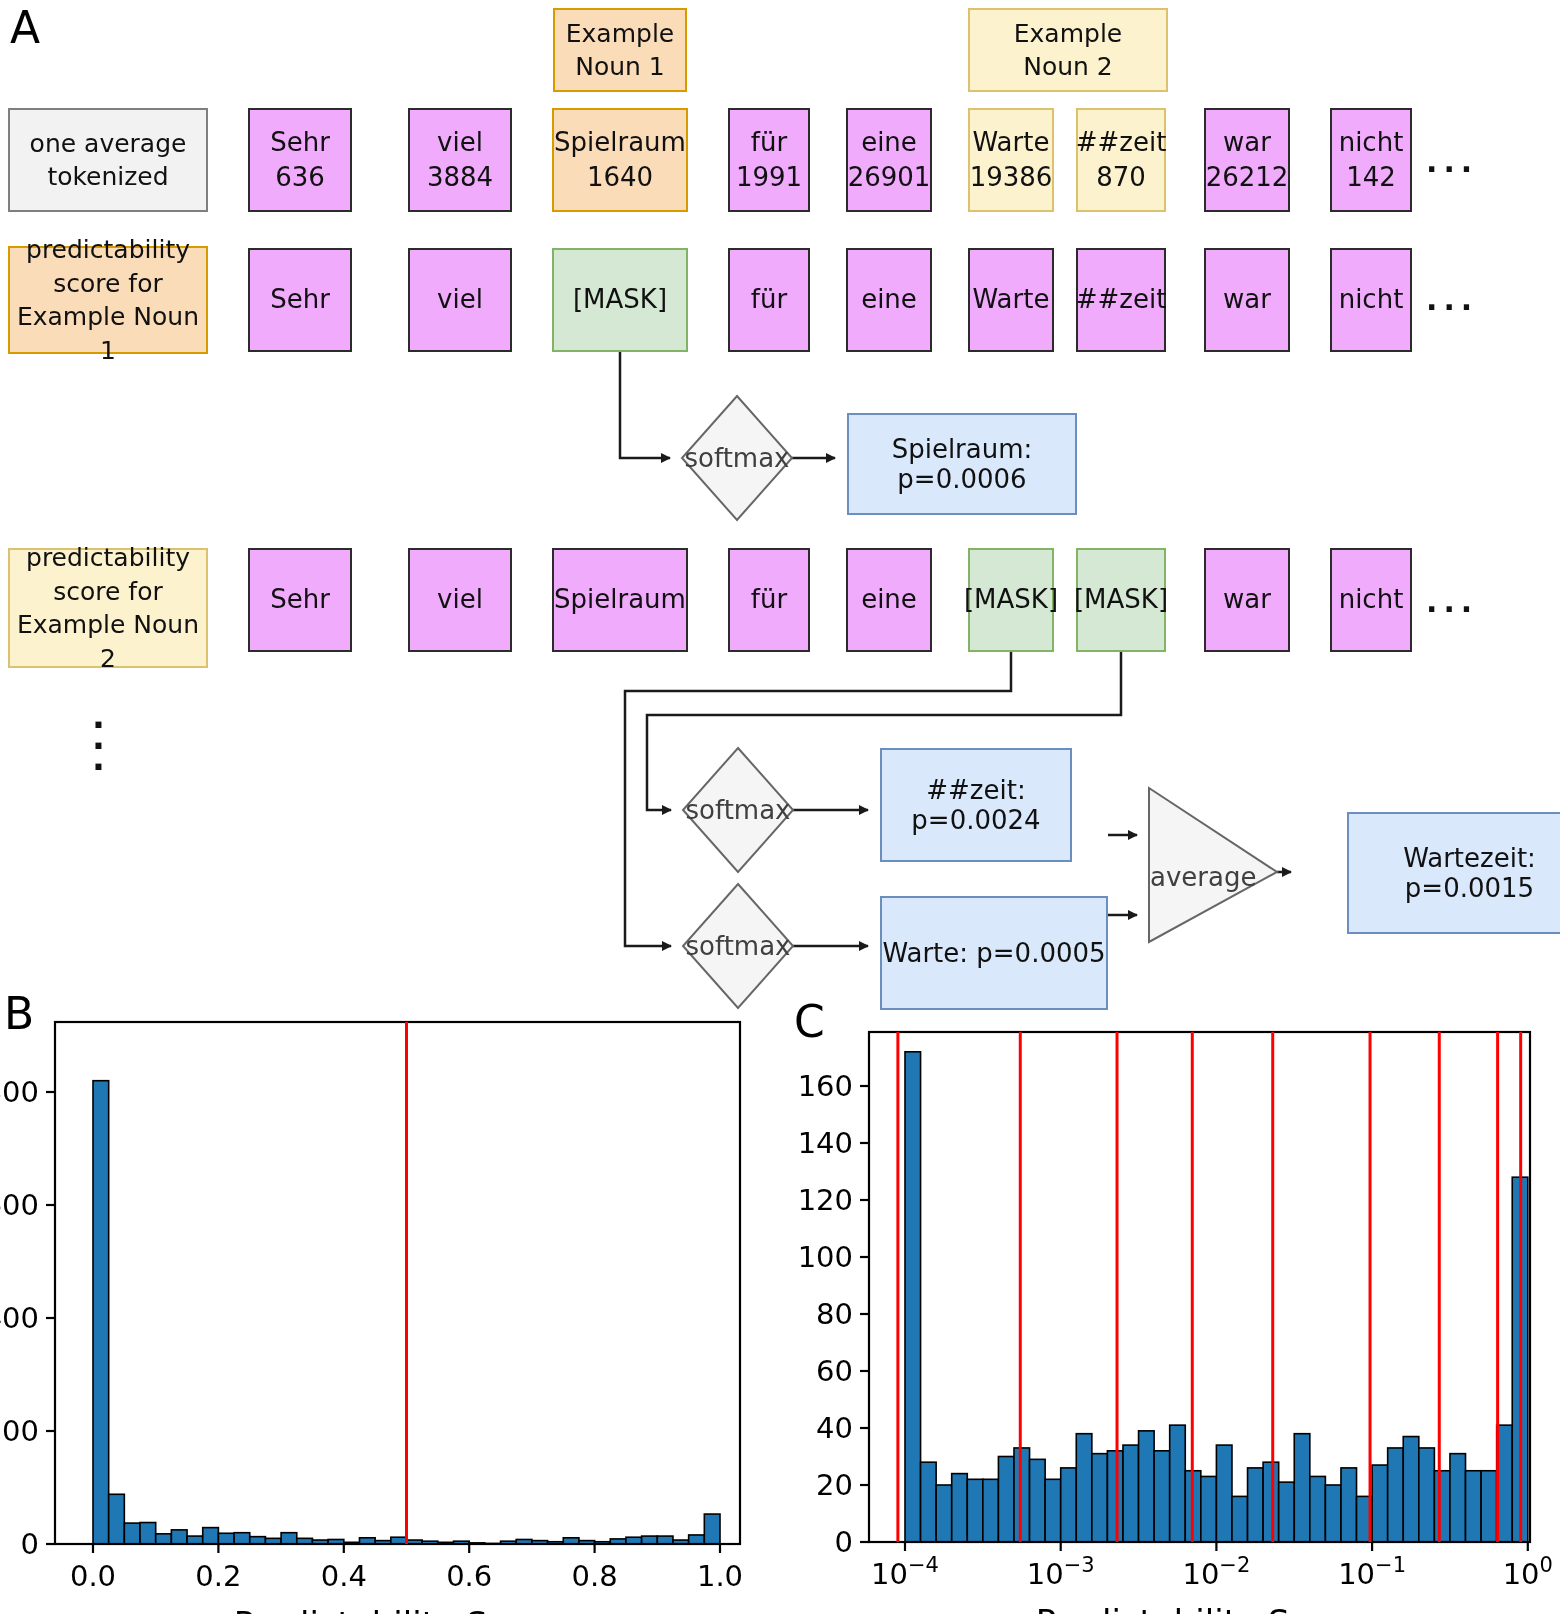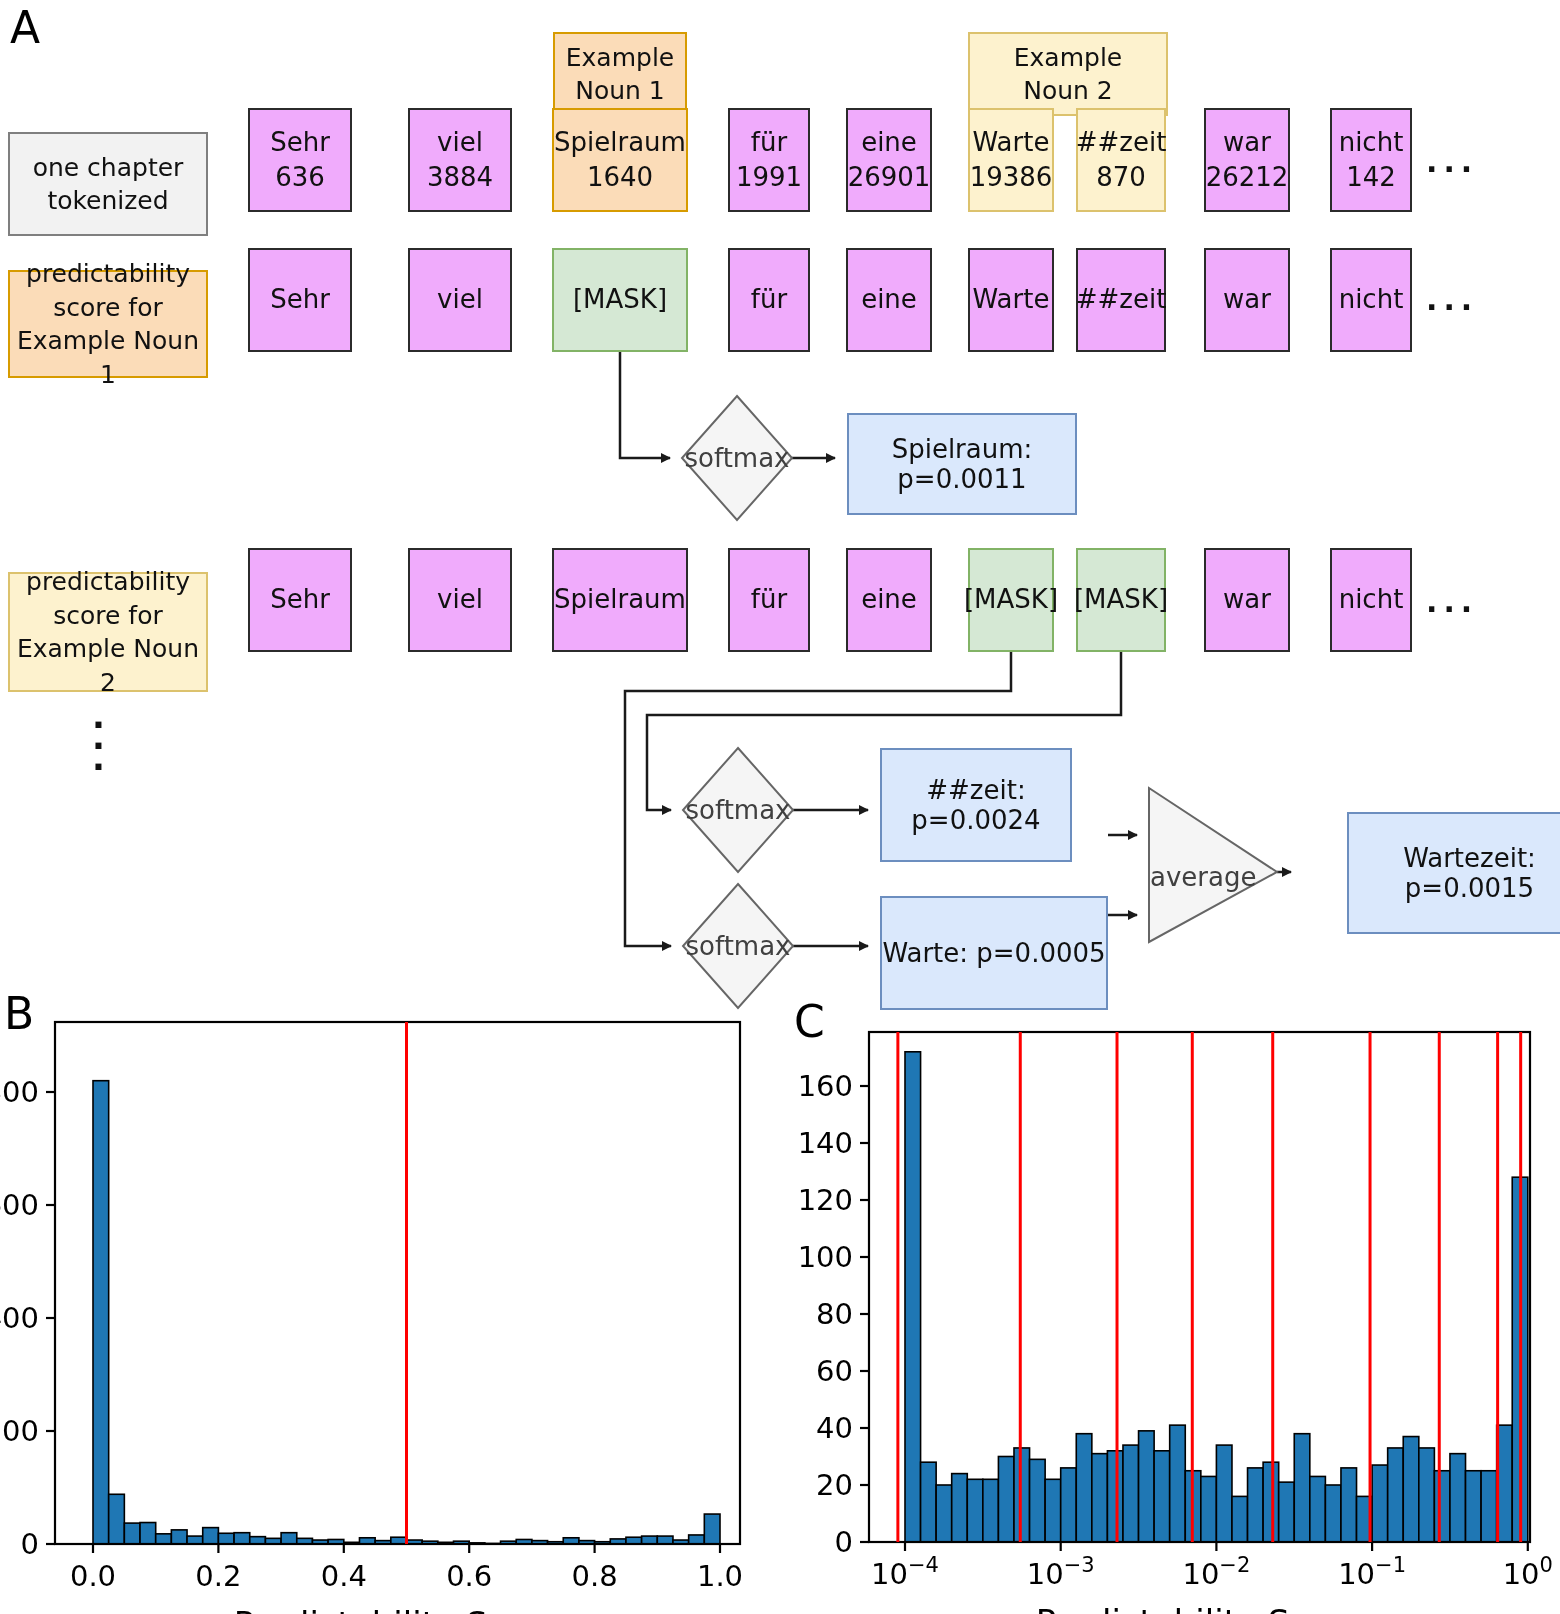--- a/index.html
+++ b/index.html
@@ -1,19 +1,19 @@
 <!DOCTYPE html>
 <html><head>
 <meta charset="utf-8">
 <style>
   html,body{margin:0;padding:0;background:#fff;font-family:"DejaVu Sans","Liberation Sans",sans-serif;}
   #figure{position:relative;width:1560px;height:1614px;background:#fff;overflow:hidden;}
   .box{position:absolute;box-sizing:border-box;display:flex;align-items:center;justify-content:center;text-align:center;}
   .token{border:2px solid #2b2b2b;background:#fff;font-size:26px;line-height:1.35;color:#111;}
-  .lbl{font-size:25px;line-height:1.34;white-space:pre-line;color:#111;margin-top:24px;}
+  .lbl{font-size:25px;line-height:1.34;white-space:pre-line;color:#111;}
   .v-plain{background:#f0abfc;border:2px solid #2b2b2b;}
   .v-orange{background:#fbdcb8;border:2px solid #d79b00;}
   .v-yellow{background:#fdf2ce;border:2px solid #dcc26d;}
   .v-green{background:#d5e8d4;border:2px solid #82b366;}
   .v-gray{background:#f2f2f2;border:2px solid #7f7f7f;}
   .result{background:#dae8fc;border:2px solid #6c8ebf;font-size:26px;color:#111;}
   .shape-label{position:absolute;font-size:26px;color:#404040;text-align:center;}
   .panel-letter{position:absolute;font-size:44px;font-weight:500;color:#000;}
   .dots-h{position:absolute;font-size:30px;font-weight:900;letter-spacing:6px;color:#111;}
   .dots-v{position:absolute;font-size:34px;font-weight:900;color:#111;line-height:0.62;white-space:pre-line;text-align:center;}
@@ -26,21 +26,21 @@
 <div id="figure">
 
   <div class="panel-letter" style="left:10px;top:2px;">A</div>
 
   <div class="box lbl v-orange" style="left:553px;top:8px;width:134px;height:84px;">Example
 Noun 1</div>
   <div class="box lbl v-yellow" style="left:968px;top:8px;width:200px;height:84px;">Example
 Noun 2</div>
 
   <div id="token-rows">
-      <div class="box lbl v-gray" style="left: 8px; top: 108px; width: 200px; height: 104px;">one chapter
+      <div class="box lbl v-gray" style="left: 8px; top: 108px; width: 200px; height: 104px;">one average
 tokenized</div>
       <div class="box token v-plain" style="left: 248px; top: 108px; width: 104px; height: 104px;">
         <span style="white-space: pre-line;">Sehr
 636</span>
       </div>
       <div class="box token v-plain" style="left: 408px; top: 108px; width: 104px; height: 104px;">
         <span style="white-space: pre-line;">viel
 3884</span>
       </div>
       <div class="box token v-orange" style="left: 552px; top: 108px; width: 136px; height: 104px;">
@@ -159,21 +159,21 @@
       <polygon points="738,884 793,946 738,1008 683,946"></polygon>
       <polygon points="1149,788 1149,942 1277,872"></polygon>
     </g>
   </svg>
 
   <div class="shape-label" style="left:677px;top:443px;width:120px;">softmax</div>
   <div class="shape-label" style="left:678px;top:795px;width:120px;">softmax</div>
   <div class="shape-label" style="left:678px;top:931px;width:120px;">softmax</div>
   <div class="shape-label" style="left:1150px;top:862px;width:102px;">average</div>
 
-  <div class="box result" style="left:847px;top:413px;width:230px;height:102px;">Spielraum: p=0.0011</div>
+  <div class="box result" style="left:847px;top:413px;width:230px;height:102px;">Spielraum: p=0.0006</div>
   <div class="box result" style="left:880px;top:748px;width:192px;height:114px;">##zeit: p=0.0024</div>
   <div class="box result" style="left:880px;top:896px;width:228px;height:114px;">Warte: p=0.0005</div>
   <div class="box result" style="left:1303px;top:812px;width:245px;height:122px;margin-left:44px;">Wartezeit: p=0.0015</div>
 
   <div class="dots-v" style="left:92px;top:706px;">.
 .
 .</div>
 
   <div class="panel-letter" style="left:4px;top:988px;">B</div>
   <div class="panel-letter" style="left:794px;top:996px;">C</div>

